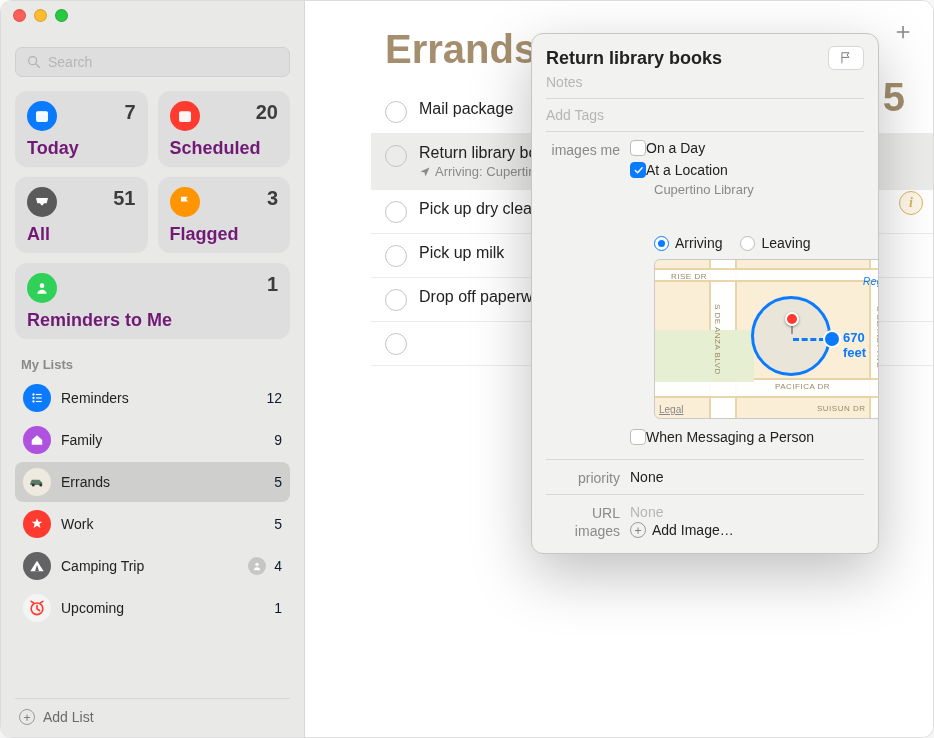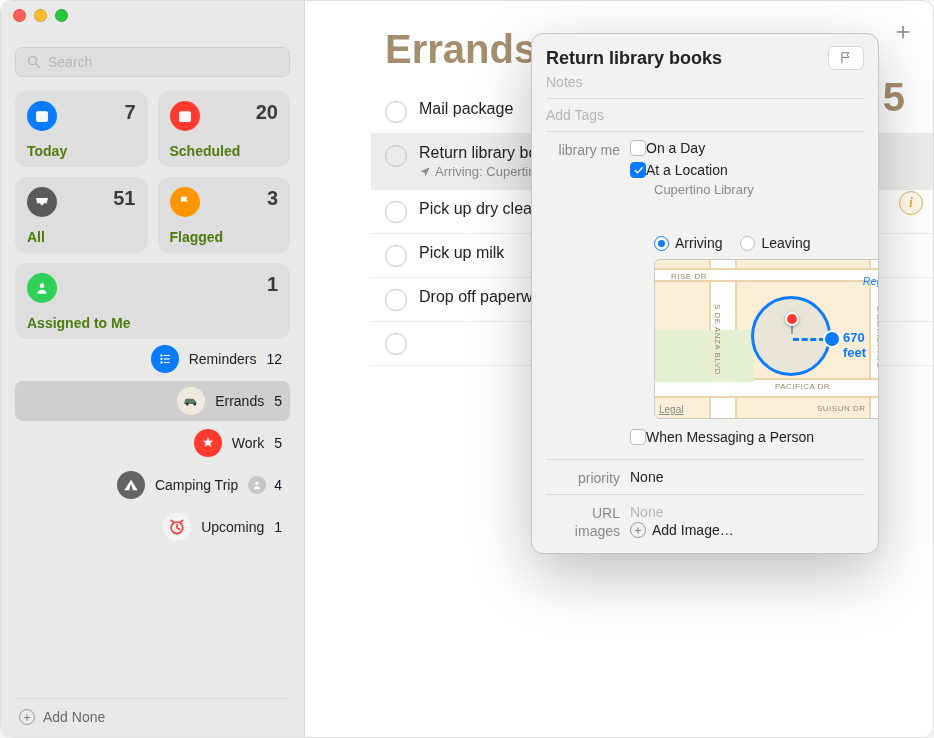--- a/index.html
+++ b/index.html
@@ -35,37 +35,37 @@
   }
   .searchbox svg{width:16px;height:16px;opacity:.5}
   .grid { display:grid; grid-template-columns:1fr 1fr; gap:10px; margin-top:14px;}
   .card{
     background:#dedede; border-radius:12px; padding:10px 12px 8px 12px;
     display:flex; flex-direction:column; justify-content:space-between;
     height:76px;
   }
   .card .row { display:flex; justify-content:space-between; align-items:flex-start;}
   .card .count { font-size:20px; font-weight:700; color:#3c3c3c; }
-  .card .label { font-size:14px; font-weight:600; color:#4d7c0f; }
+  .card .label { font-size:18px; font-weight:600; color:#701a75; }
   .circle-icon{
     width:30px;height:30px;border-radius:50%;display:flex;align-items:center;justify-content:center;color:white;
   }
   .ci-blue{background:#0a7aff;} .ci-red{background:#ff3b30;} .ci-gray{background:#5a5a5a;}
   .ci-orange{background:#ff9500;} .ci-green{background:#30d158;}
   .ci-purple{background:#af52de;} .ci-darkgray{background:#636366;}
   .ci-redclock{background:#f4f4f4;}
 
   .card.wide{grid-column:1/3;}
 
   .section-h{ font-size:13px; color:#8a8a8a; font-weight:600; margin:18px 0 6px 6px; }
 
   .list{ display:flex; flex-direction:column; gap:2px; }
   .listrow{
     display:flex; align-items:center; gap:10px; padding:6px 8px; border-radius:8px;
-    justify-content:flex-end;
+    justify-content:space-between;
   }
   .listrow.selected{ background:#cfcfce; }
   .listrow .left{display:flex;align-items:center;gap:10px;}
   .listrow .right{display:flex;align-items:center;gap:8px;color:#0f172a;}
   .listrow .icon{
     width:28px;height:28px;border-radius:50%;display:flex;align-items:center;justify-content:center;color:#fff;flex:none;
   }
   .footer{
     margin-top:auto; border-top:1px solid #d7d7d6; padding:10px 4px 12px 4px;
     display:flex;align-items:center;gap:8px;color:#6a6a6a;font-weight:500;
@@ -234,24 +234,25 @@
       <div class="card wide">
         <div class="row">
           <div class="circle-icon ci-green">
             <svg width="14" height="14" viewBox="0 0 24 24">
                 <circle cx="12" cy="8" r="4" fill="#fff"></circle>
                 <path d="M4 22c0-4 4-7 8-7s8 3 8 7" fill="#fff"></path>
               </svg>
           </div>
           <div class="count">1</div>
         </div>
-        <div class="label">Assigned to Me</div>
+        <div class="label">Reminders to Me</div>
       </div>
     </div>
 
+    <div class="section-h">My Lists</div>
 
     <div class="list">
 
       <div class="listrow">
         <div class="left">
           <div class="icon ci-blue">
             <svg width="14" height="14" viewBox="0 0 24 24">
                 <circle cx="6" cy="6" r="2" fill="#fff"></circle>
                 <rect x="10" y="5" width="10" height="2" fill="#fff"></rect>
                 <circle cx="6" cy="12" r="2" fill="#fff"></circle>
@@ -260,20 +261,33 @@
                 <rect x="10" y="17" width="10" height="2" fill="#fff"></rect>
               </svg>
           </div>
           <span>Reminders</span>
         </div>
         <div class="right">
             <span>12</span>
           </div>
       </div>
 
+      <div class="listrow">
+        <div class="left">
+          <div class="icon ci-purple">
+            <svg width="14" height="14" viewBox="0 0 24 24">
+                <path d="M3 12L12 4l9 8v8H3z" fill="#fff"></path>
+              </svg>
+          </div>
+          <span>Family</span>
+        </div>
+        <div class="right">
+            <span>9</span>
+          </div>
+      </div>
 
       <div class="listrow selected">
         <div class="left">
           <div class="icon" style="background:#efeae0">
             <svg width="18" height="12" viewBox="0 0 24 16">
                 <path d="M3 10l2-5h10l4 4v3H3z" fill="#5a7a6a"></path>
                 <circle cx="7" cy="12" r="2" fill="#333"></circle>
                 <circle cx="17" cy="12" r="2" fill="#333"></circle>
               </svg>
           </div>
@@ -332,21 +346,21 @@
         </div>
         <div class="right">
             <span>1</span>
           </div>
       </div>
 
     </div>
 
     <div class="footer">
       <span class="plus-circ">＋</span>
-      <span>Add None</span>
+      <span>Add List</span>
     </div>
   </div>
 
   <div class="main">
     <div class="toolbar-right">＋</div>
     <div class="main-title">Errands</div>
     <div class="main-count">5</div>
 
     <div class="tasks">
       <div class="taskrow">
@@ -405,21 +419,21 @@
               <path d="M5 3v18M5 3h12l-3 4 3 4H5" fill="none" stroke="#6a6a6a" stroke-width="1.5"></path>
             </svg>
         </div>
       </div>
       <div class="ghost">Notes</div>
       <div class="pop-div"></div>
       <div class="ghost">Add Tags</div>
       <div class="pop-div"></div>
 
       <div class="kv">
-        <div class="k">library me</div>
+        <div class="k">images me</div>
         <div>
           <div class="checkline">
             <div class="cb"></div>
             <span>On a Day</span>
           </div>
 
           <div class="checkline">
             <div class="cb checked">
               <svg viewBox="0 0 24 24">
                   <path d="M5 12l5 5L20 6" fill="none" stroke="#fff" stroke-width="3" stroke-linecap="round" stroke-linejoin="round"></path>

